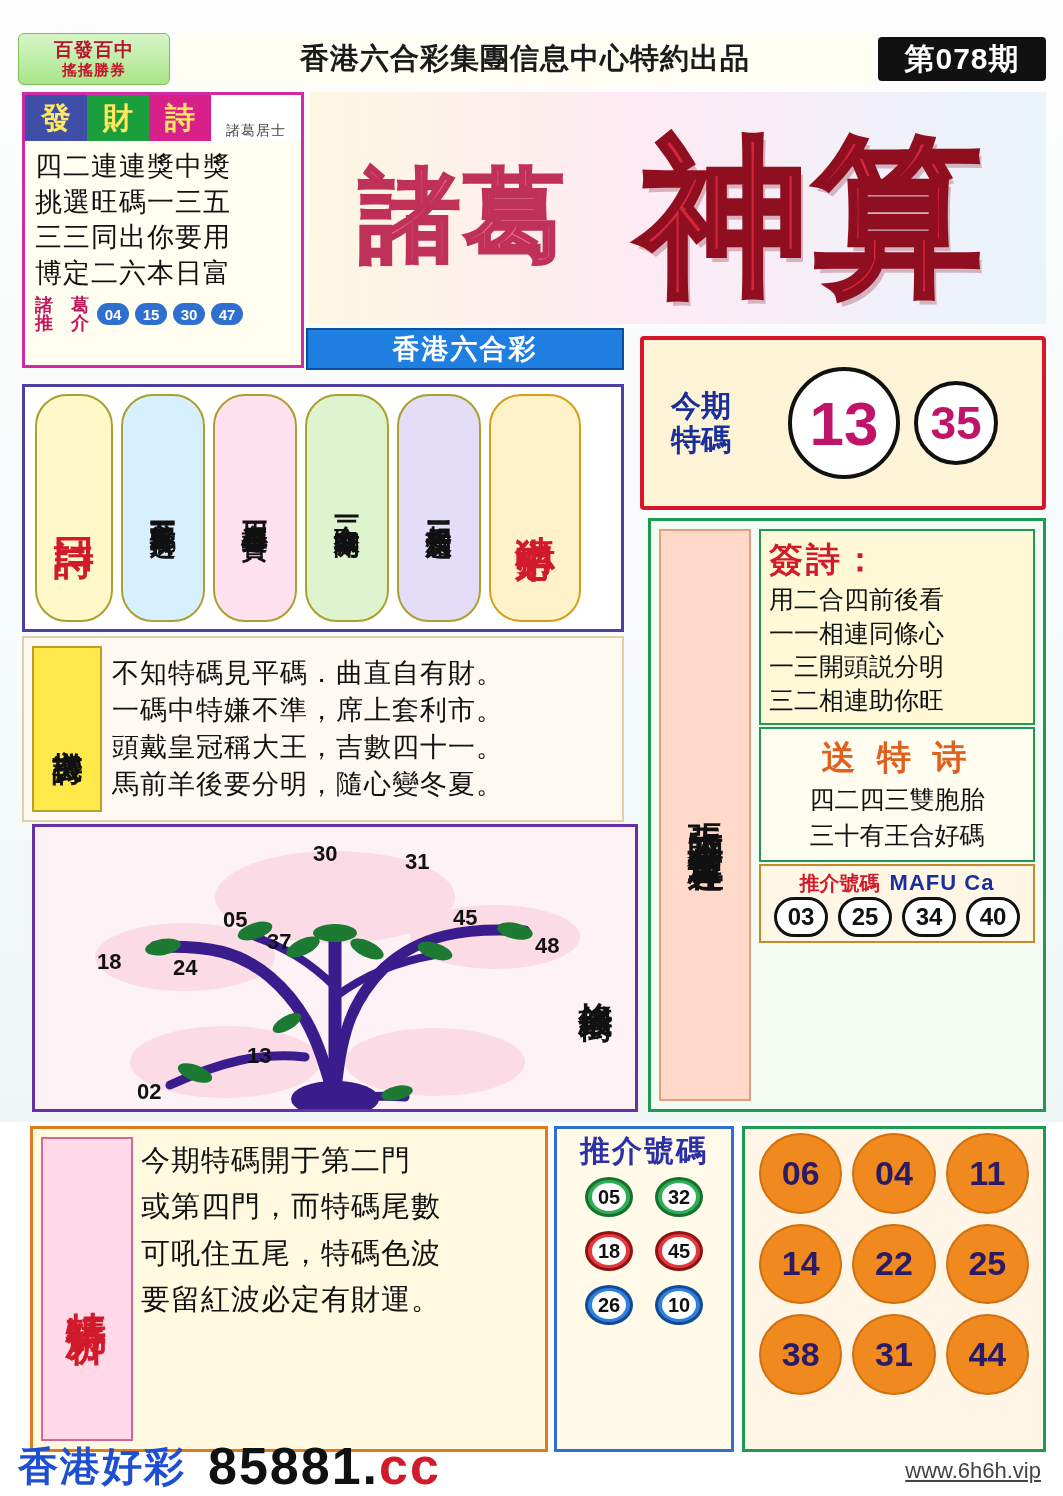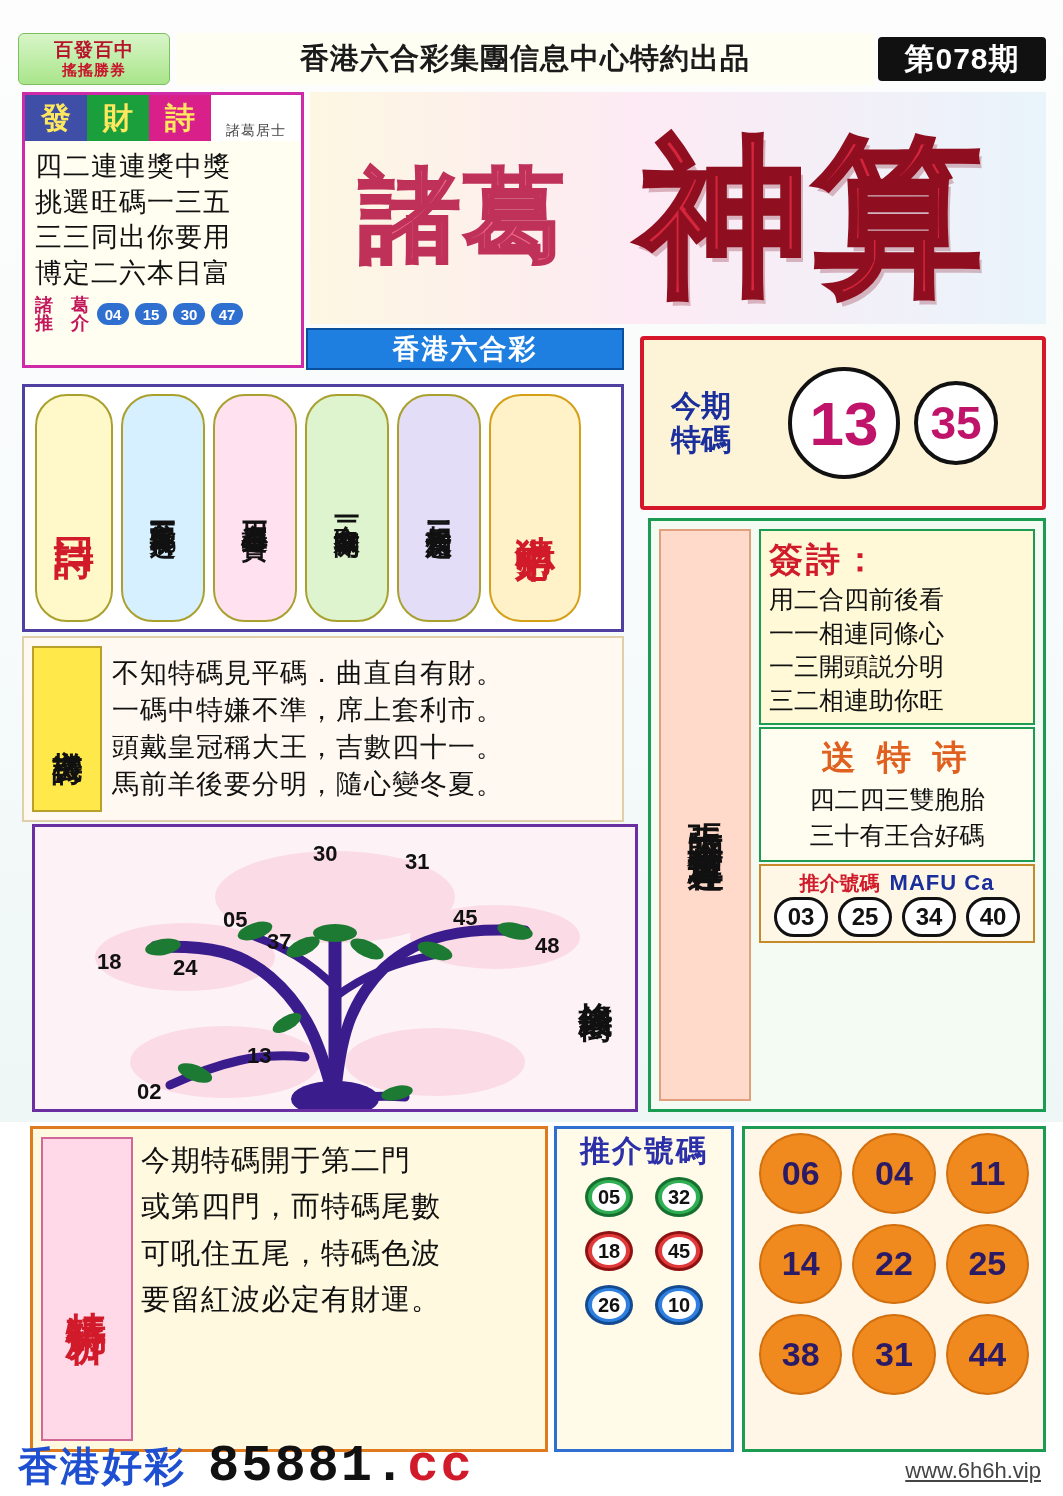--- a/index.html
+++ b/index.html
@@ -286,21 +286,21 @@
 
   
   .footer {
     position:absolute; left:0; top:1436px; width:1063px; height:60px;
     display:flex; align-items:center;
   }
   .f-left {
     font-size:40px; font-weight:bold; color:#1d4fd0; letter-spacing:2px; margin-left:18px;
   }
   .f-mid {
-    font-size:52px; font-weight:bold; color:#111; margin-left:22px; letter-spacing:2px;font-family:Liberation Mono, monospace;
+    font-size:52px; font-weight:bold; color:#111; margin-left:22px; letter-spacing:2px;
   }
   .f-mid .cc { color:#d11a2a; }
   .f-right {
     position:absolute; right:22px; top:22px;
     font-size:22px; color:#444;text-decoration:underline;
   }
 </style>
 </head>
 <body>
 

